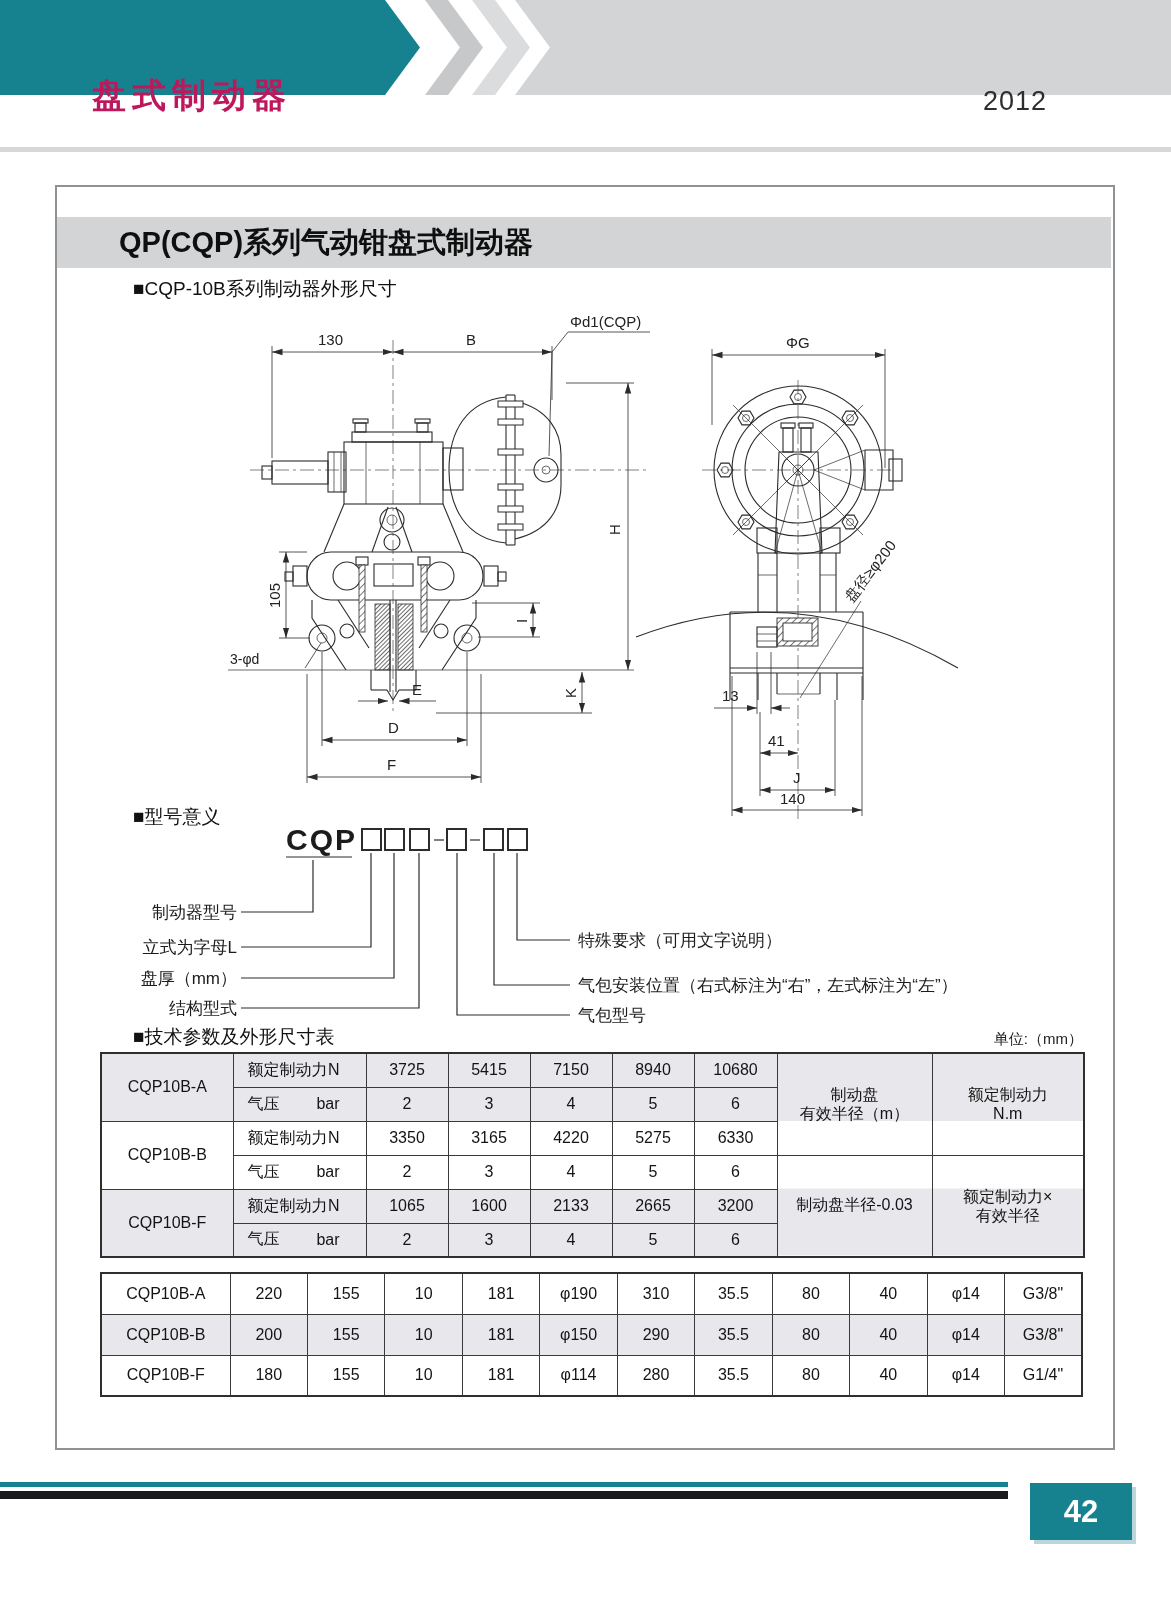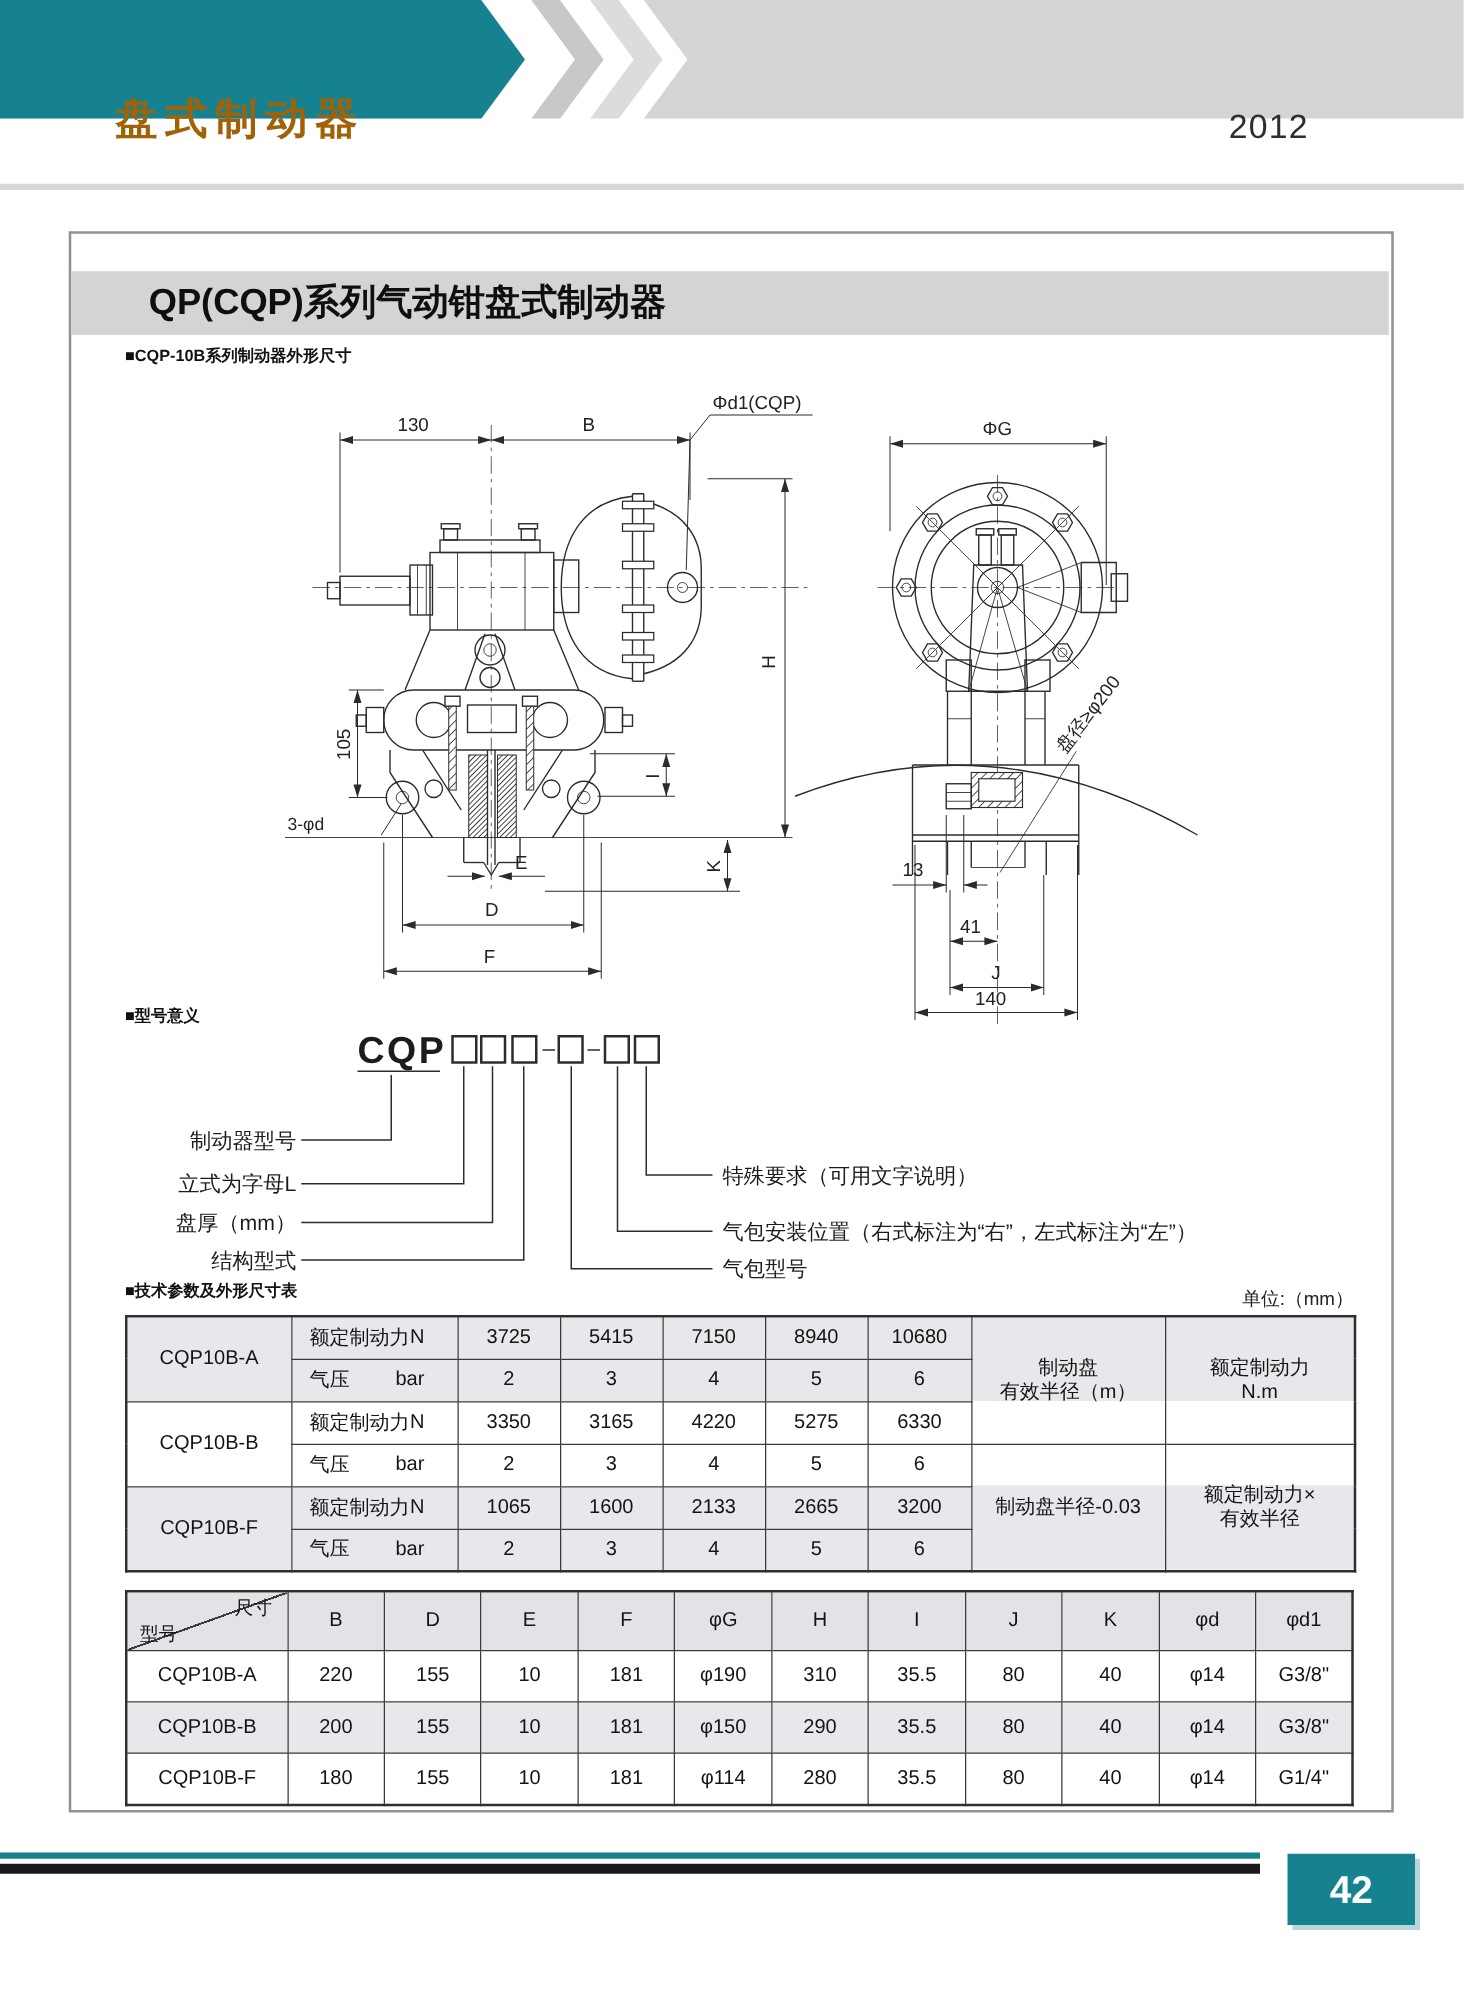--- a/index.html
+++ b/index.html
@@ -2,30 +2,30 @@
 <html><head>
 <meta charset="utf-8">
 <style>
   html,body{margin:0;padding:0;}
   body{width:1171px;height:1600px;position:relative;background:#ffffff;
        font-family:"Liberation Sans","DejaVu Sans",sans-serif;color:#1c1c1c;overflow:hidden;}
   .abs{position:absolute;}
 
   
   #hdr-svg{left:0;top:48;}
-  #banner-title{left:92px;top:48px;width:320px;height:95px;line-height:95px;color:#a16207;
+  #banner-title{left:92px;top:48px;width:320px;height:95px;line-height:95px;color:#be185d;
       font-size:34px;font-weight:bold;letter-spacing:6px;}
   #year{left:950px;top:86px;width:130px;text-align:center;font-size:27px;color:#2e2e30;letter-spacing:1px;}
   #hdr-rule{left:0;top:147px;width:1171px;height:5px;background:#d5d7d8;}
 
   
   #page-box{left:55px;top:185px;width:1056px;height:1261px;border:2px solid #8f9193;background:#fff;}
   #title-band{left:57px;top:217px;width:1054px;height:51px;background:#d2d4d6;}
   #page-title{padding-left:62px;line-height:51px;font-size:29px;font-weight:bold;color:#0f0f0f;}
-  .section-h{font-size:13px;font-weight:bold;color:#111;}
+  .section-h{font-size:19px;font-weight:normal;color:#111;margin-left:33px;}
   #sec-drawing{left:100px;top:276px;}
   #sec-model{left:100px;top:804px;}
   #sec-table{left:100px;top:1024px;}
   #unit-label{left:900px;top:1030px;width:183px;text-align:right;font-size:15px;color:#222;}
 
   
   svg text{font-family:"Liberation Sans","DejaVu Sans",sans-serif;}
   .ln{stroke:#2b2b2b;stroke-width:1.1;fill:none;}
   .thin{stroke:#2b2b2b;stroke-width:0.7;fill:none;}
   .dim{stroke:#2b2b2b;stroke-width:0.8;fill:none;}
@@ -479,39 +479,20 @@
     <td>6</td>
   </tr>
 </tbody>
   </table>
 
 <table id="t2" class="abs">
   <colgroup>
       <col style="width:129px">
     </colgroup>
   <tbody>
-      <tr class="hd">
-    <td>
-      <div id="diag">
-        <span class="c1">尺寸</span>
-        <span class="c2">型号</span>
-      </div>
-    </td>
-    <td>B</td>
-    <td>D</td>
-    <td>E</td>
-    <td>F</td>
-    <td>φG</td>
-    <td>H</td>
-    <td>I</td>
-    <td>J</td>
-    <td>K</td>
-    <td>φd</td>
-    <td>φd1</td>
-  </tr>
   <tr class="dr">
     <td>CQP10B-A</td>
     <td>220</td>
     <td>155</td>
     <td>10</td>
     <td>181</td>
     <td>φ190</td>
     <td>310</td>
     <td>35.5</td>
     <td>80</td>

